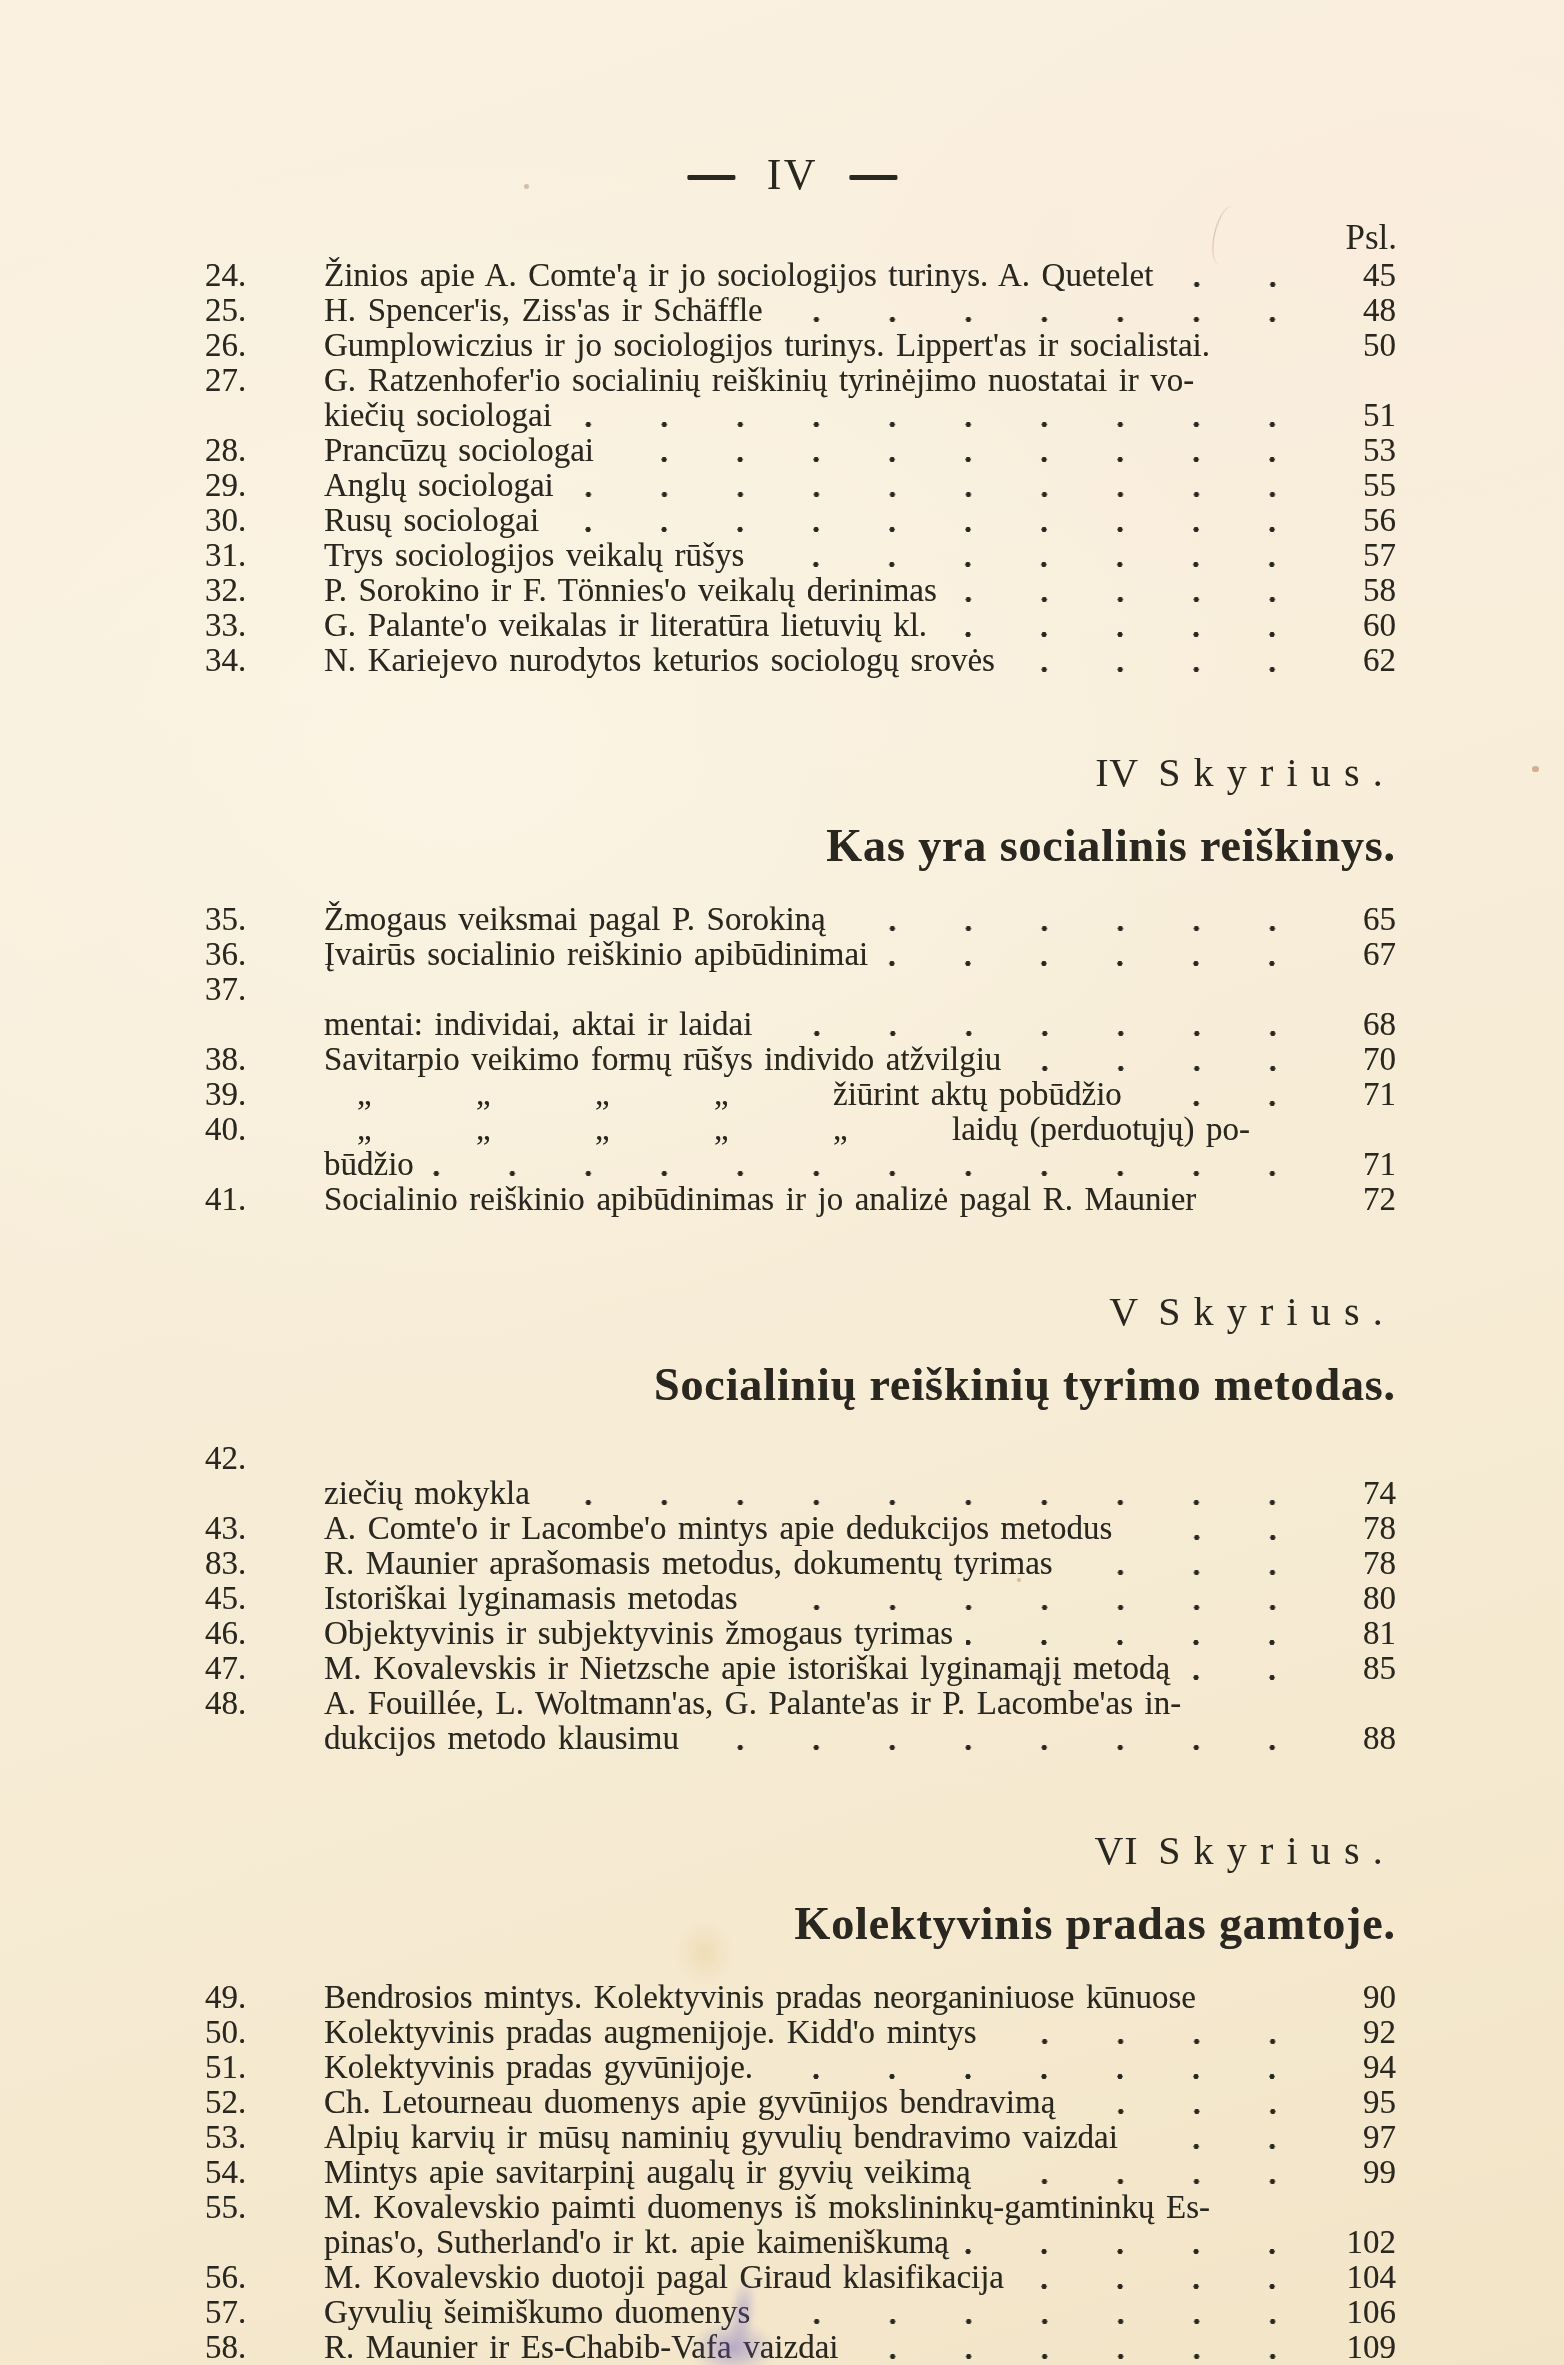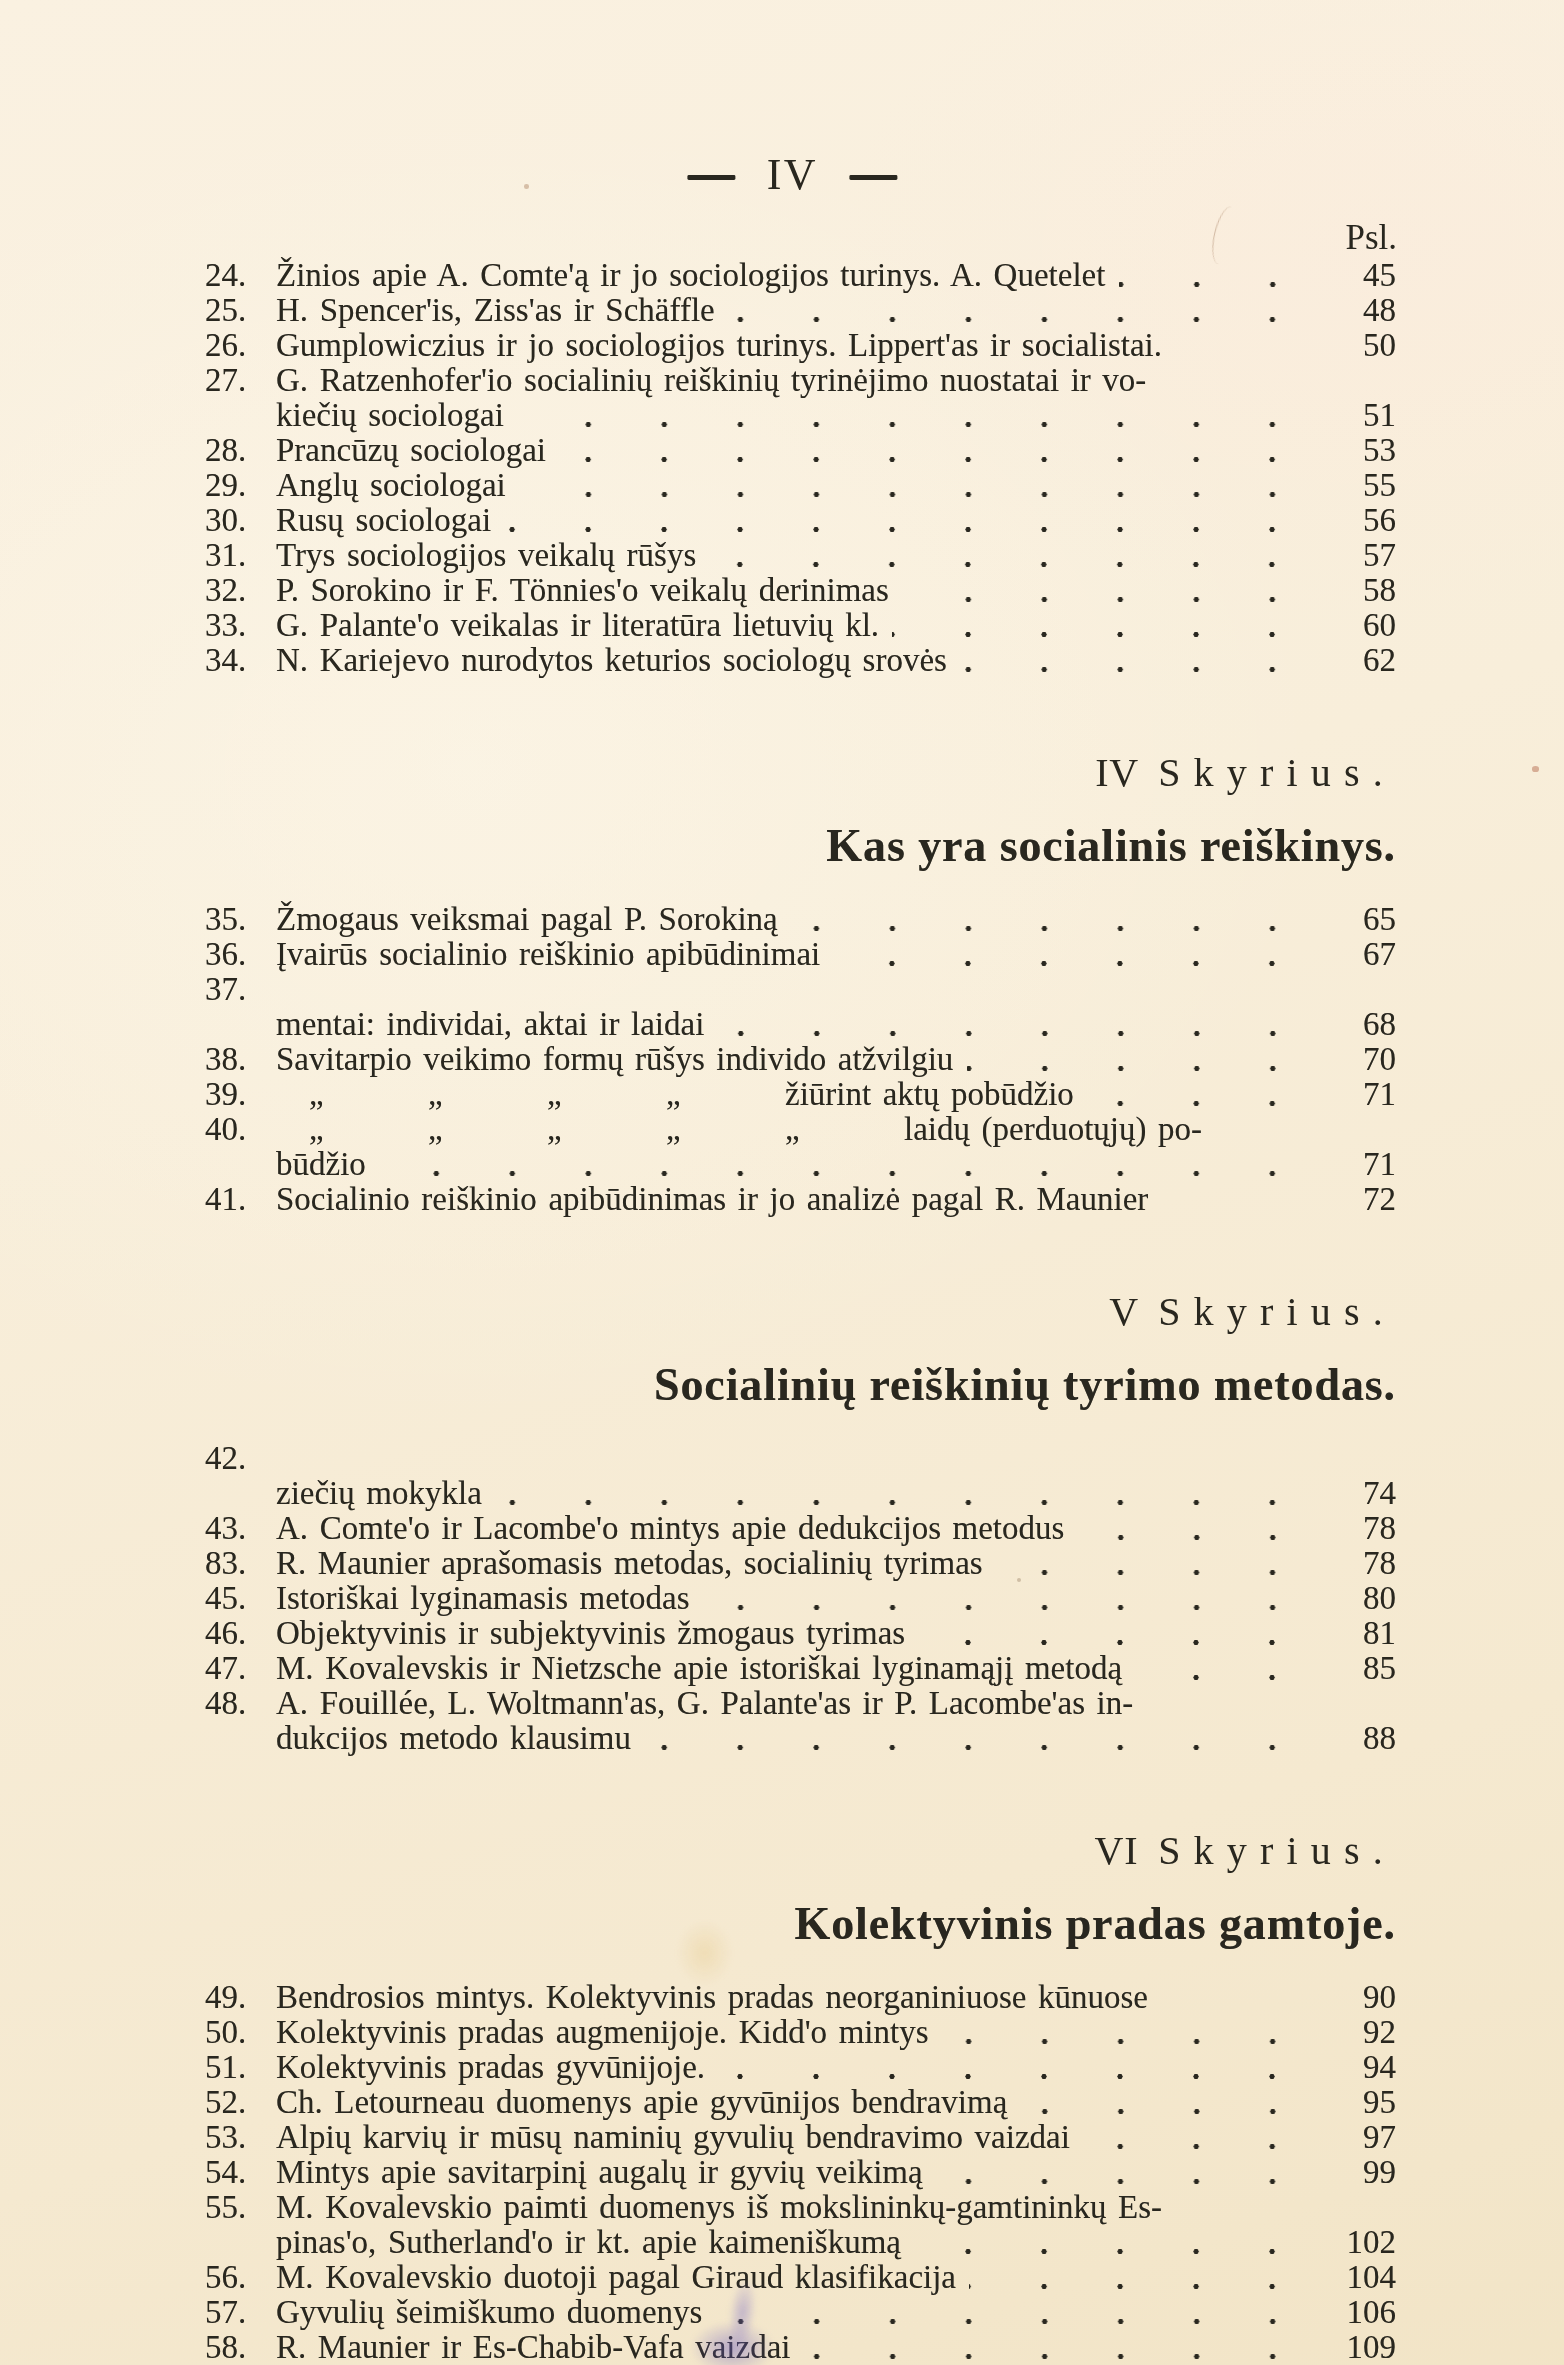--- a/index.html
+++ b/index.html
@@ -25,21 +25,21 @@
   .folio-num{font-size:44px;line-height:49px;letter-spacing:2.4px;}
 
   
   .psl{position:absolute;top:219px;right:167px;font-size:35px;line-height:38px;}
 
   
   .toc{position:absolute;left:205px;top:258px;width:1191px;}
   .row{display:flex;line-height:35px;font-size:33px;word-spacing:3.3px;
        text-shadow:0 0 0.5px rgba(41,39,31,0.35);}
   .num{flex:0 0 71px;}
-  .line-body{flex:1 1 auto;display:flex;min-width:0;}
+  .line-body{flex:1 1 auto;display:flex;min-width:0;margin-left:48px;}
   .txt{white-space:nowrap;}
   .fill{flex:1 1 auto;margin-left:13.2px;}
   .fill.dots{
     background-image:radial-gradient(circle at 50% 26.5px, #29271f 2.4px, rgba(0,0,0,0) 2.8px);
     background-size:76px 35px;
     background-repeat:repeat-x;
     background-position:right 5.7px top 0;
   }
   .pg{flex:0 0 80px;text-align:right;}
   .ditto{display:inline-block;width:119px;white-space:nowrap;}
@@ -292,21 +292,21 @@
           <span class="num">43.</span>
           <span class="line-body">
             <span class="txt">A. Comte'o ir Lacombe'o mintys apie dedukcijos metodus</span>
             <span class="fill dots"></span>
             <span class="pg">78</span>
           </span>
         </div>
         <div class="row">
           <span class="num">83.</span>
           <span class="line-body">
-            <span class="txt">R. Maunier aprašomasis metodas, socialinių tyrimas</span>
+            <span class="txt">R. Maunier aprašomasis metodus, dokumentų tyrimas</span>
             <span class="fill dots"></span>
             <span class="pg">78</span>
           </span>
         </div>
         <div class="row">
           <span class="num">45.</span>
           <span class="line-body">
             <span class="txt">Istoriškai lyginamasis metodas</span>
             <span class="fill dots"></span>
             <span class="pg">80</span>

